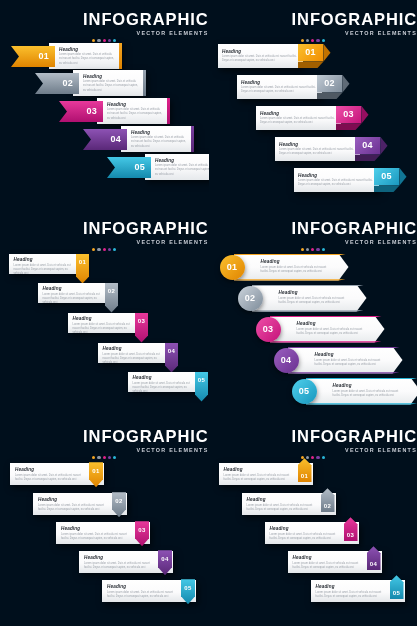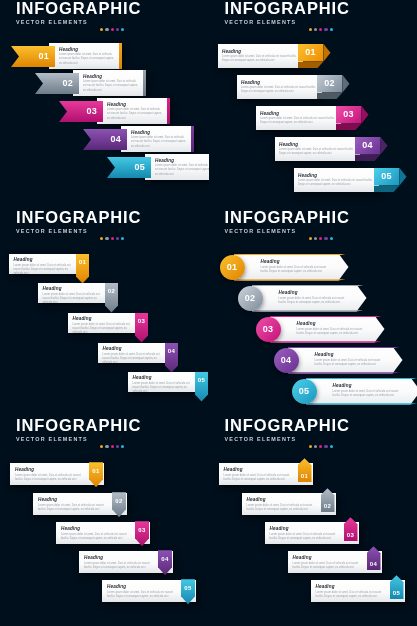--- a/index.html
+++ b/index.html
@@ -13,21 +13,21 @@
 
   .panel{ position:absolute; width:208.5px; height:208.6px; overflow:hidden; }
   .p0{ left:0;     top:0; }
   .p1{ left:208.5px; top:0; }
   .p2{ left:0;     top:208.6px; }
   .p3{ left:208.5px; top:208.6px; }
   .p4{ left:0;     top:417.2px; }
   .p5{ left:208.5px; top:417.2px; }
 
   
-  .hdr{ position:absolute; left:0; right:0; top:0; text-align:left;padding-left:16px; }
+  .hdr{ position:absolute; left:0; right:0; top:11px; text-align:right; }
   .hdr .t1{
     font-size:16.5px; font-weight:bold; letter-spacing:.9px;
     color:#ffffff; line-height:1;
   }
   .hdr .t2{
     font-size:5.4px; font-weight:bold; letter-spacing:1.25px;
     color:#c9ced6; margin-top:2.5px;
   }
   .dots{ margin-top:3px; display:flex; justify-content:center; gap:2.2px; }
   .dots i{ display:block; width:3.1px; height:3.1px; border-radius:50%; }

